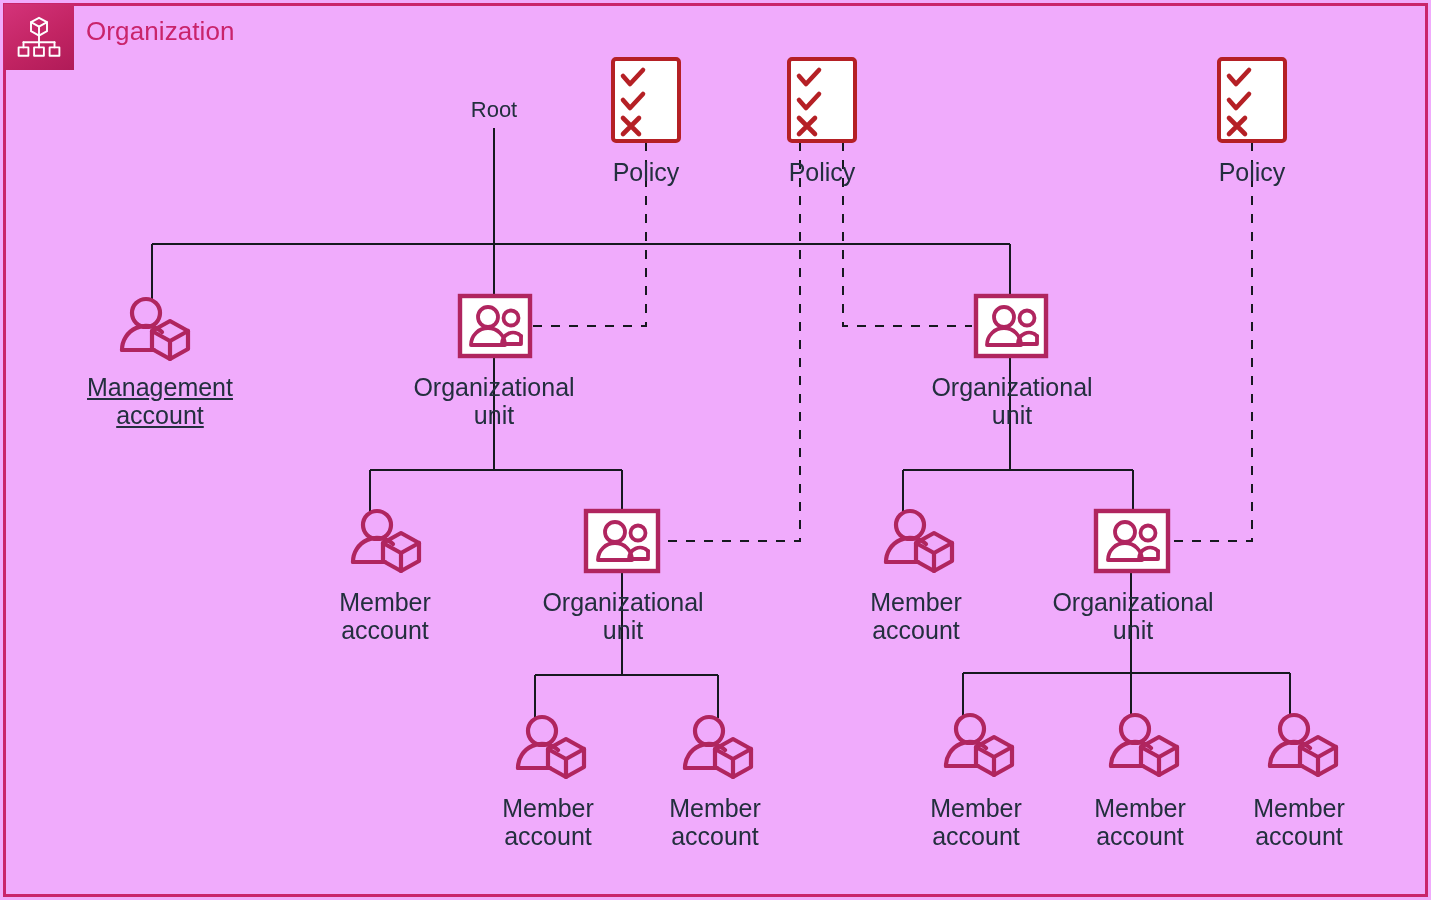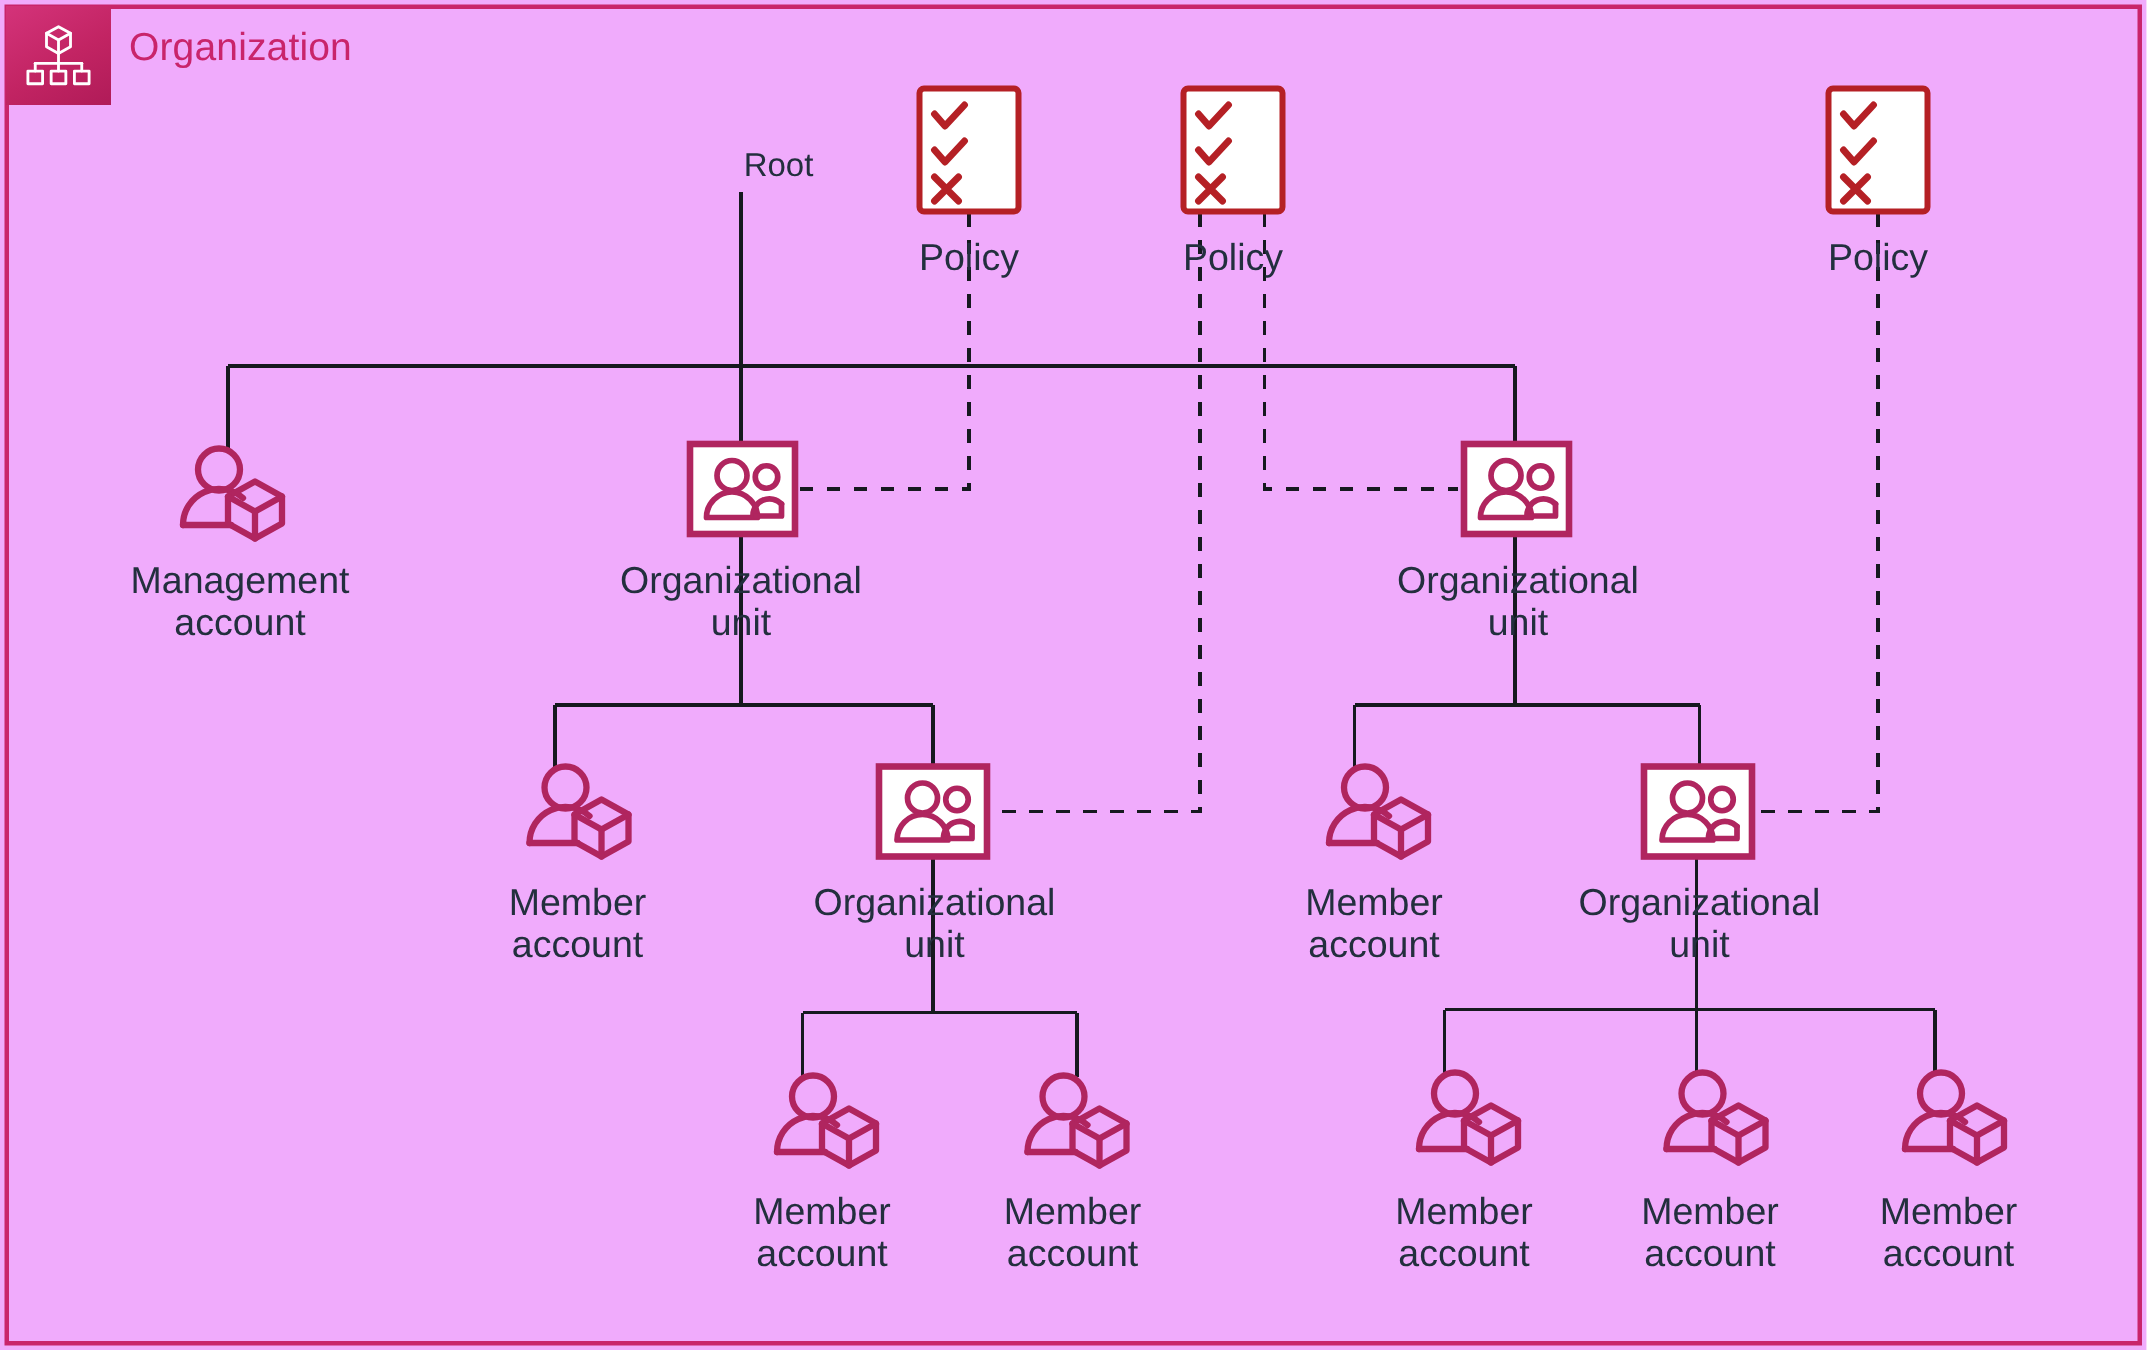--- a/index.html
+++ b/index.html
@@ -49,21 +49,21 @@
 
   .lbl{
     position:absolute;
     color:#232F3E;
     font-size:25px;
     line-height:28px;
     text-align:center;
     white-space:pre-line;
     transform:translateX(-50%);
   }
-  .lbl.root{font-size:22px;margin-left:25px;}
+  .lbl.root{font-size:22px;}
 </style>
 </head>
 <body>
 
 <div id="page">
 
   <div class="frame"></div>
 
   <div class="badge">
     <span>
@@ -288,21 +288,21 @@
     </g>
 
   </svg>
 
   <div class="lbl root" style="left:494px; top:96px;">Root</div>
 
   <div class="lbl" style="left:646px; top:158px;">Policy</div>
   <div class="lbl" style="left:822px; top:158px;">Policy</div>
   <div class="lbl" style="left:1252px; top:158px;">Policy</div>
 
-  <div class="lbl" style="left:160px; top:373px;">Management
+  <div class="lbl" style="left:160px; top:373px;text-decoration:underline;">Management
 account</div>
   <div class="lbl" style="left:494px; top:373px;">Organizational
 unit</div>
   <div class="lbl" style="left:1012px; top:373px;">Organizational
 unit</div>
 
   <div class="lbl" style="left:385px; top:588px;">Member
 account</div>
   <div class="lbl" style="left:623px; top:588px;">Organizational
 unit</div>

